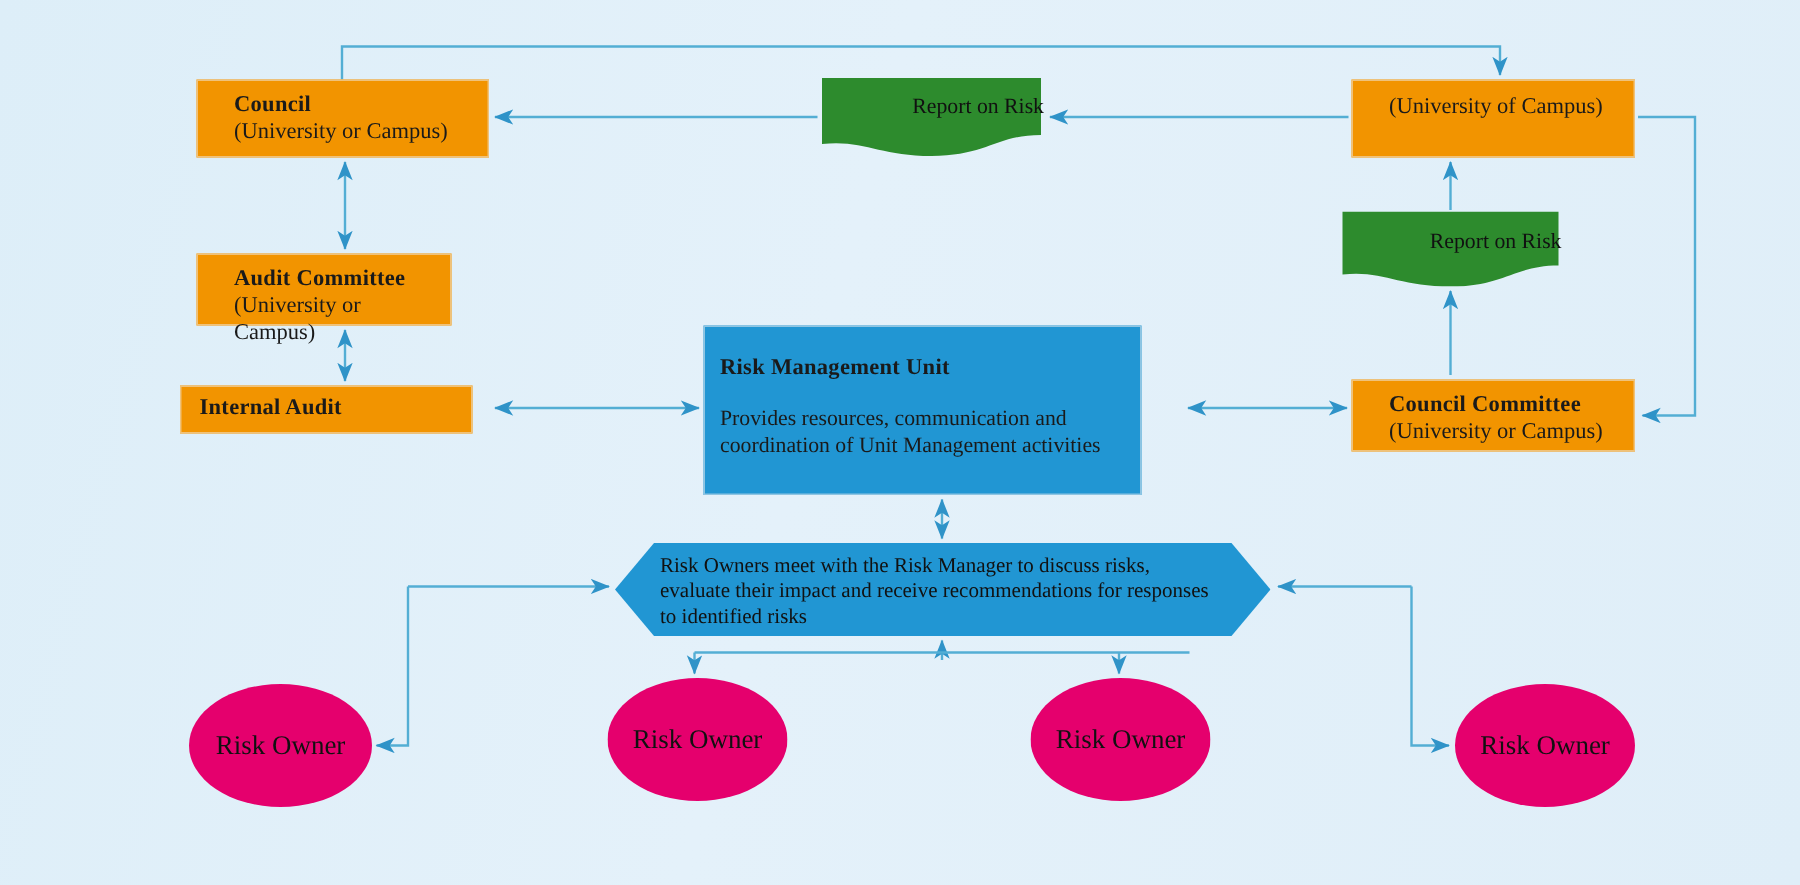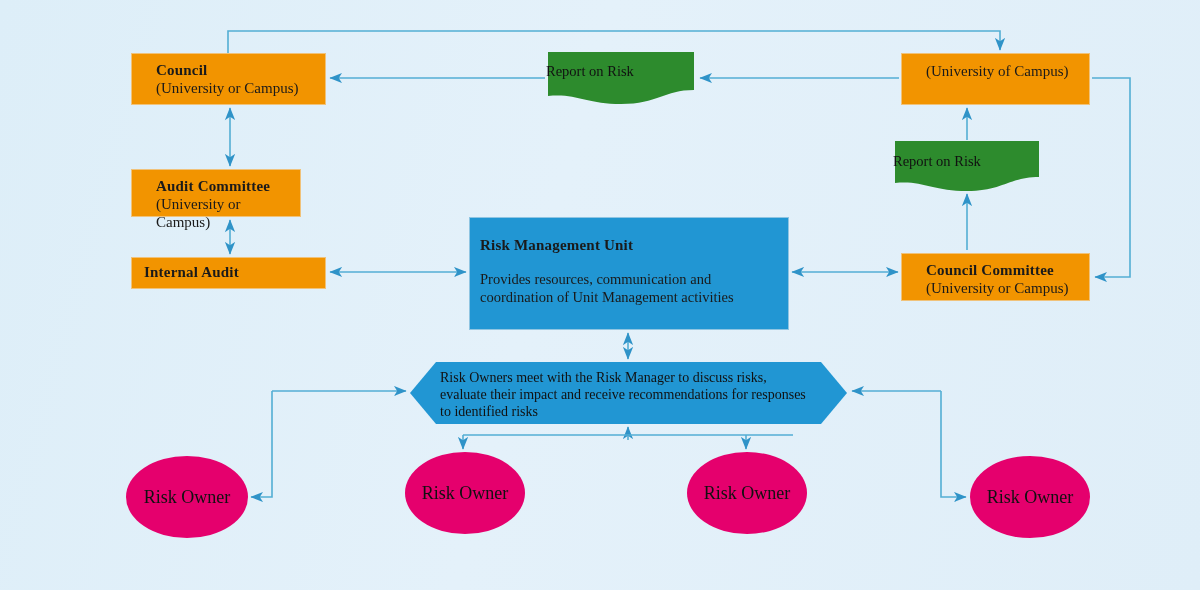--- a/index.html
+++ b/index.html
@@ -40,35 +40,35 @@
   }
   .node .sub{
     font-size:15px;
     line-height:1.2;
   }
   .pad{padding:8px 10px 6px 24px;}
 
   
   #node-council{left:131px;top:53px;width:195px;height:52px;}
   #node-audit-committee{left:131px;top:169px;width:170px;height:48px;}
-  #node-internal-audit{left:131px;top:257px;width:195px;height:32px;}
+  #node-internal-audit{left:120px;top:257px;width:195px;height:32px;}
   #node-internal-audit .pad{padding:6px 10px 6px 12px;}
   #node-fgpc{left:901px;top:53px;width:189px;height:52px;}
   #node-steering{left:901px;top:253px;width:189px;height:48px;}
 
   
-  #node-rmu{left:469px;top:217px;width:320px;height:113px;}
+  #node-rmu{left:469px;top:217px;width:292px;height:113px;}
   #node-rmu .title{margin:19px 0 0 10px;font-size:15px;}
   #node-rmu .sub{margin:16px 10px 0 10px;font-size:14.5px;line-height:1.25;}
 
   
   .banner{position:absolute;}
   .banner .label{
     position:absolute;left:0;right:0;top:0;
-    text-align:left;
+    text-align:right;
     font-size:14.5px;
     color:#111;
   }
   #banner-top{left:546px;top:52px;width:150px;height:52px;}
   #banner-top .label{top:11px;}
   #banner-right{left:893px;top:141px;width:148px;height:50px;}
   #banner-right .label{top:12px;}
 
   
   #node-hex{left:410px;top:362px;width:437px;height:62px;}

